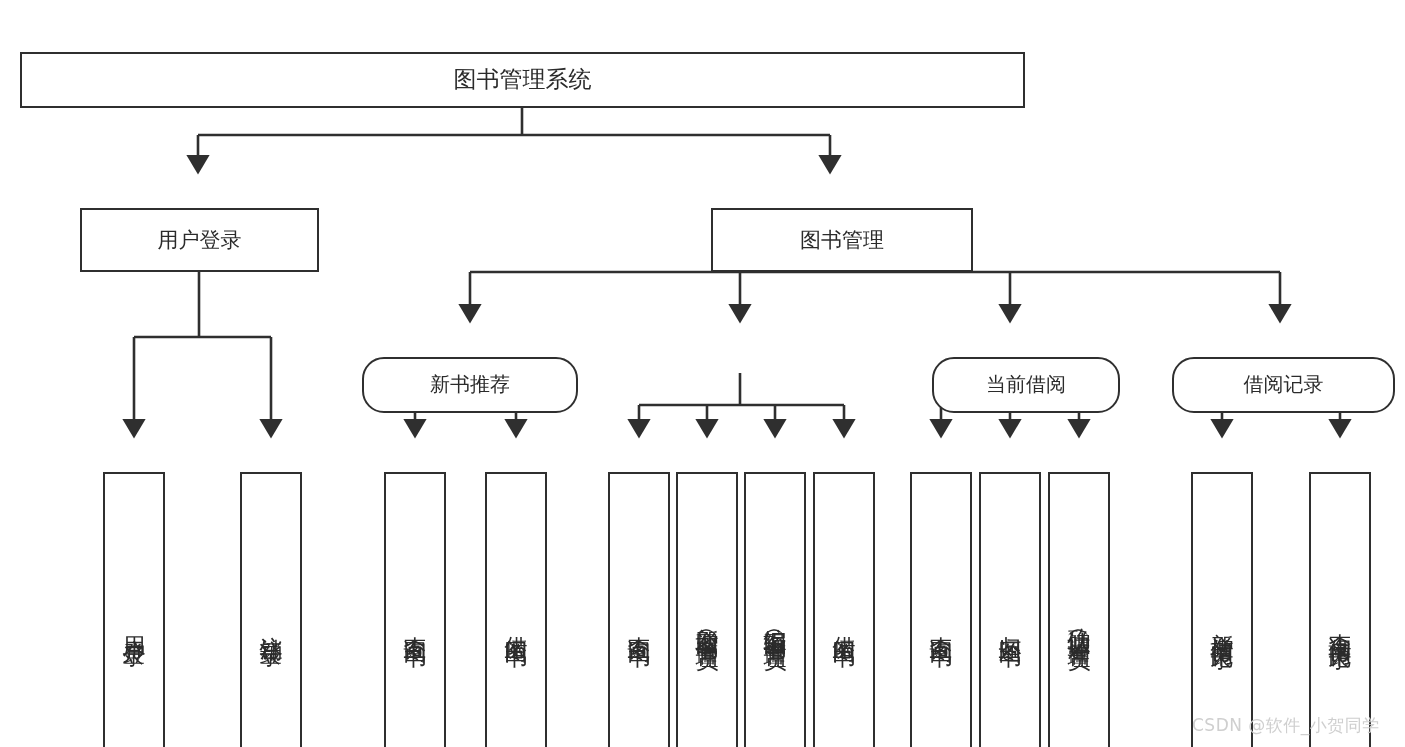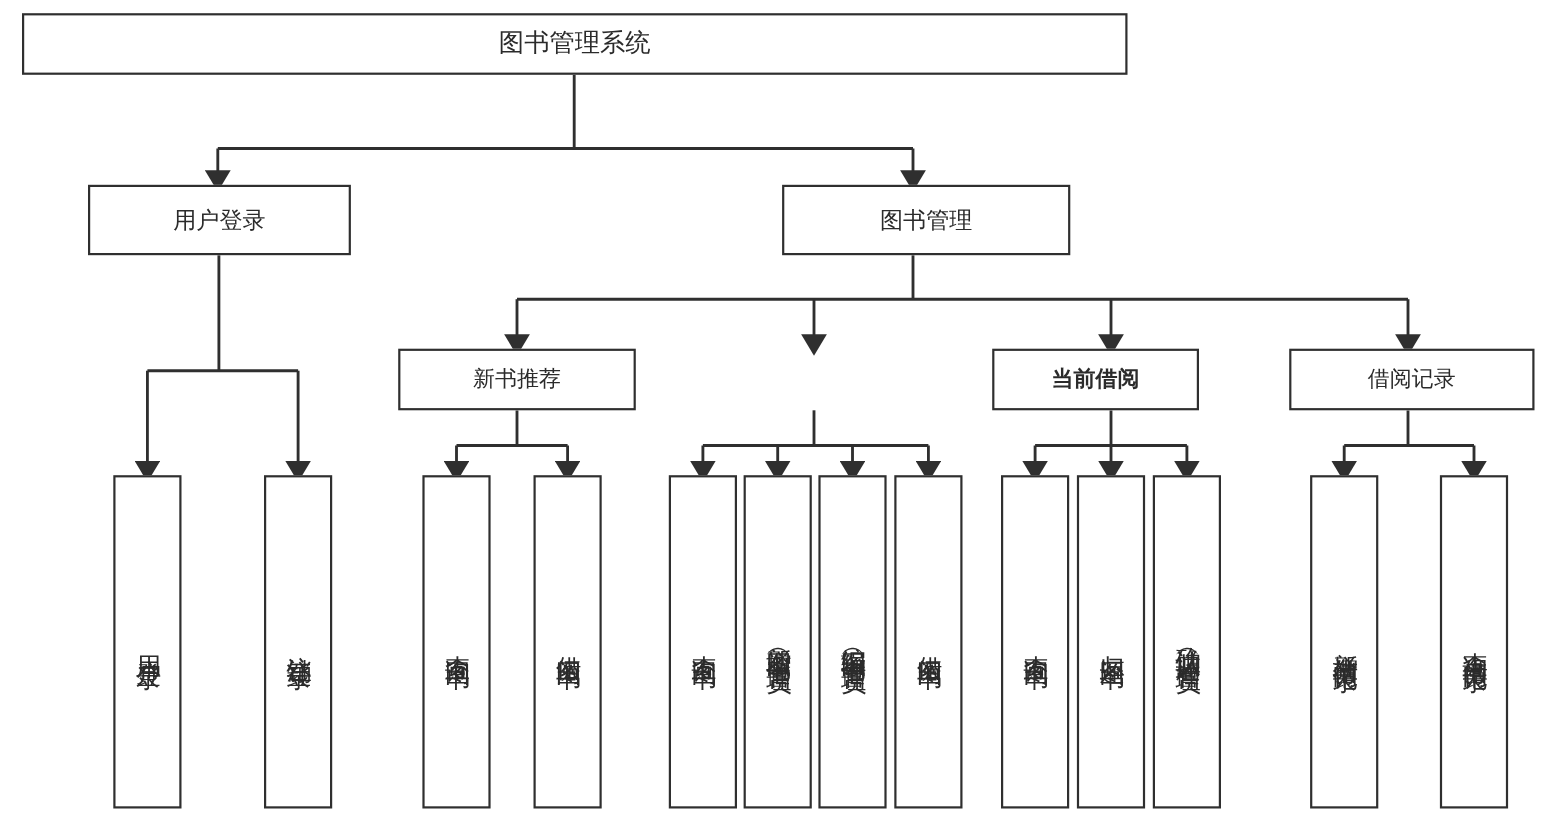--- a/index.html
+++ b/index.html
@@ -1,24 +1,24 @@
 <!DOCTYPE html>
 <html><head>
 <meta charset="utf-8">
 <style>
   html,body{margin:0;padding:0;background:#ffffff;}
   body{width:1405px;height:747px;font-family:"DejaVu Sans","Liberation Sans",sans-serif;overflow:hidden;}
   #stage{position:relative;width:1405px;height:747px;background:#fff;}
   svg.lines{position:absolute;left:0;top:0;width:1405px;height:747px;pointer-events:none;}
   .node{position:absolute;box-sizing:border-box;border:2.5px solid #2f2f2f;background:#ffffff;
-        display:flex;align-items:center;justify-content:center;color:#2b2b2b;}
+        display:flex;align-items:center;justify-content:center;color:#2b2b2b;margin-top:40px;}
   .node .lbl{display:block;text-align:center;line-height:1.18;white-space:nowrap;}
   .root{font-size:23px;}
   .lvl2{font-size:21px;}
-  .lvl3{font-size:20px;}
+  .lvl3{font-size:20px;border-radius:22px;}
   .leaf{writing-mode:vertical-rl;text-orientation:upright;font-size:23px;letter-spacing:3px;
         line-height:1.05;align-items:center;justify-content:center;}
   .leaf .lbl{writing-mode:vertical-rl;text-orientation:upright;white-space:nowrap;letter-spacing:3px;}
   .watermark{position:absolute;color:#cfcfcf;font-size:17px;white-space:nowrap;letter-spacing:0.5px;}
 </style>
 </head>
 <body>
 
 <div id="stage">
 
@@ -79,21 +79,21 @@
   <div class="node lvl2" style="left:80px;top:168px;width:239px;height:64px;">
     <span class="lbl">用户登录</span>
   </div>
   <div class="node lvl2" style="left:711px;top:168px;width:262px;height:64px;">
     <span class="lbl">图书管理</span>
   </div>
 
   <div class="node lvl3" style="left:362px;top:317px;width:216px;height:56px;">
     <span class="lbl">新书推荐</span>
   </div>
-  <div class="node lvl3" style="left:902px;top:317px;width:188px;height:56px;font-weight:bold;">
+  <div class="node lvl3" style="left:932px;top:317px;width:188px;height:56px;">
     <span class="lbl">当前借阅</span>
   </div>
   <div class="node lvl3" style="left:1172px;top:317px;width:223px;height:56px;">
     <span class="lbl">借阅记录</span>
   </div>
 
   <div class="node leaf" style="left:103px;top:432px;width:62px;height:303px;">
     <span class="lbl">用户登录</span>
   </div>
   <div class="node leaf" style="left:240px;top:432px;width:62px;height:303px;">
@@ -130,14 +130,15 @@
     <span class="lbl">确认归还（管理员）</span>
   </div>
 
   <div class="node leaf" style="left:1191px;top:432px;width:62px;height:303px;">
     <span class="lbl">新增借阅记录</span>
   </div>
   <div class="node leaf" style="left:1309px;top:432px;width:62px;height:303px;">
     <span class="lbl">查询借阅记录</span>
   </div>
 
+  <div class="watermark" style="left:1192px;top:714px;">CSDN @软件_小贺同学</div>
 
 </div>
 
 </body></html>

